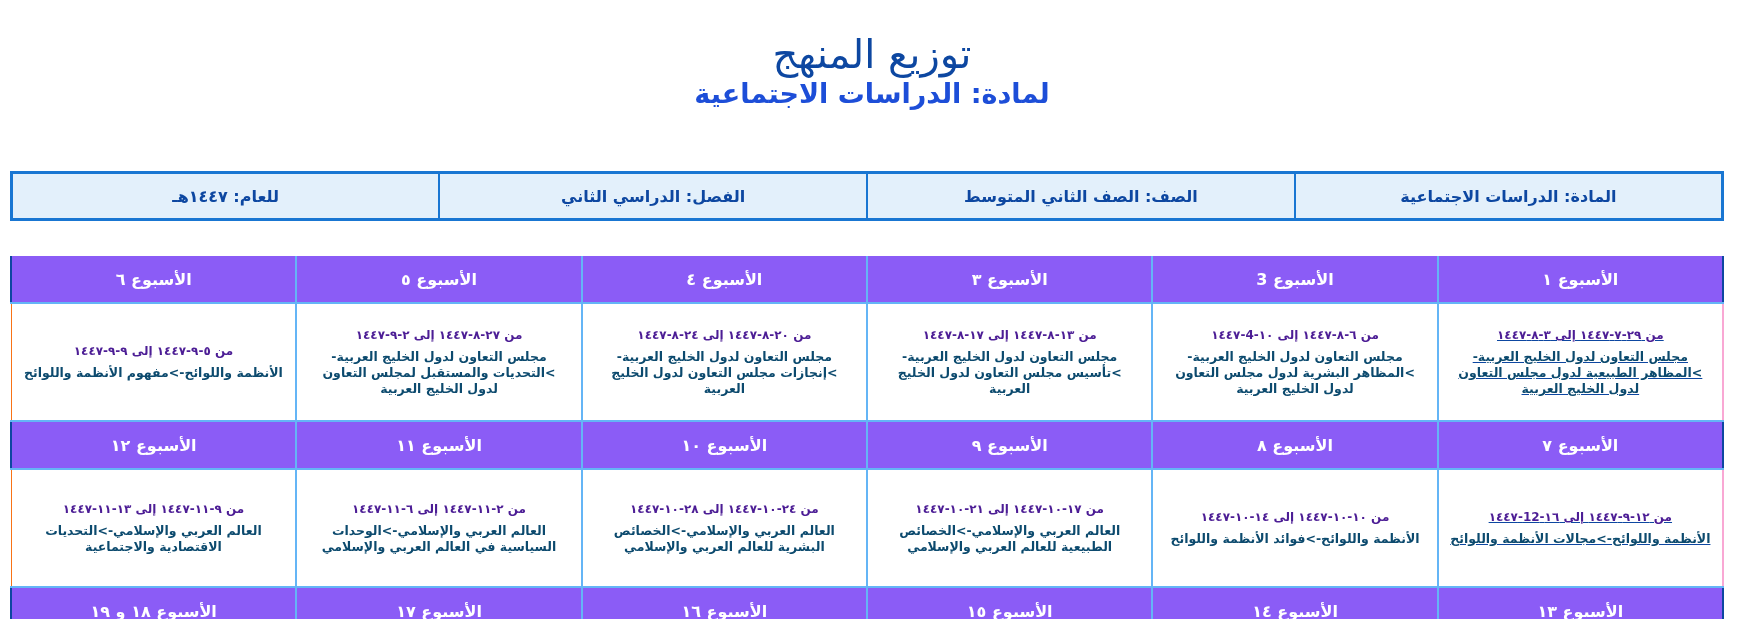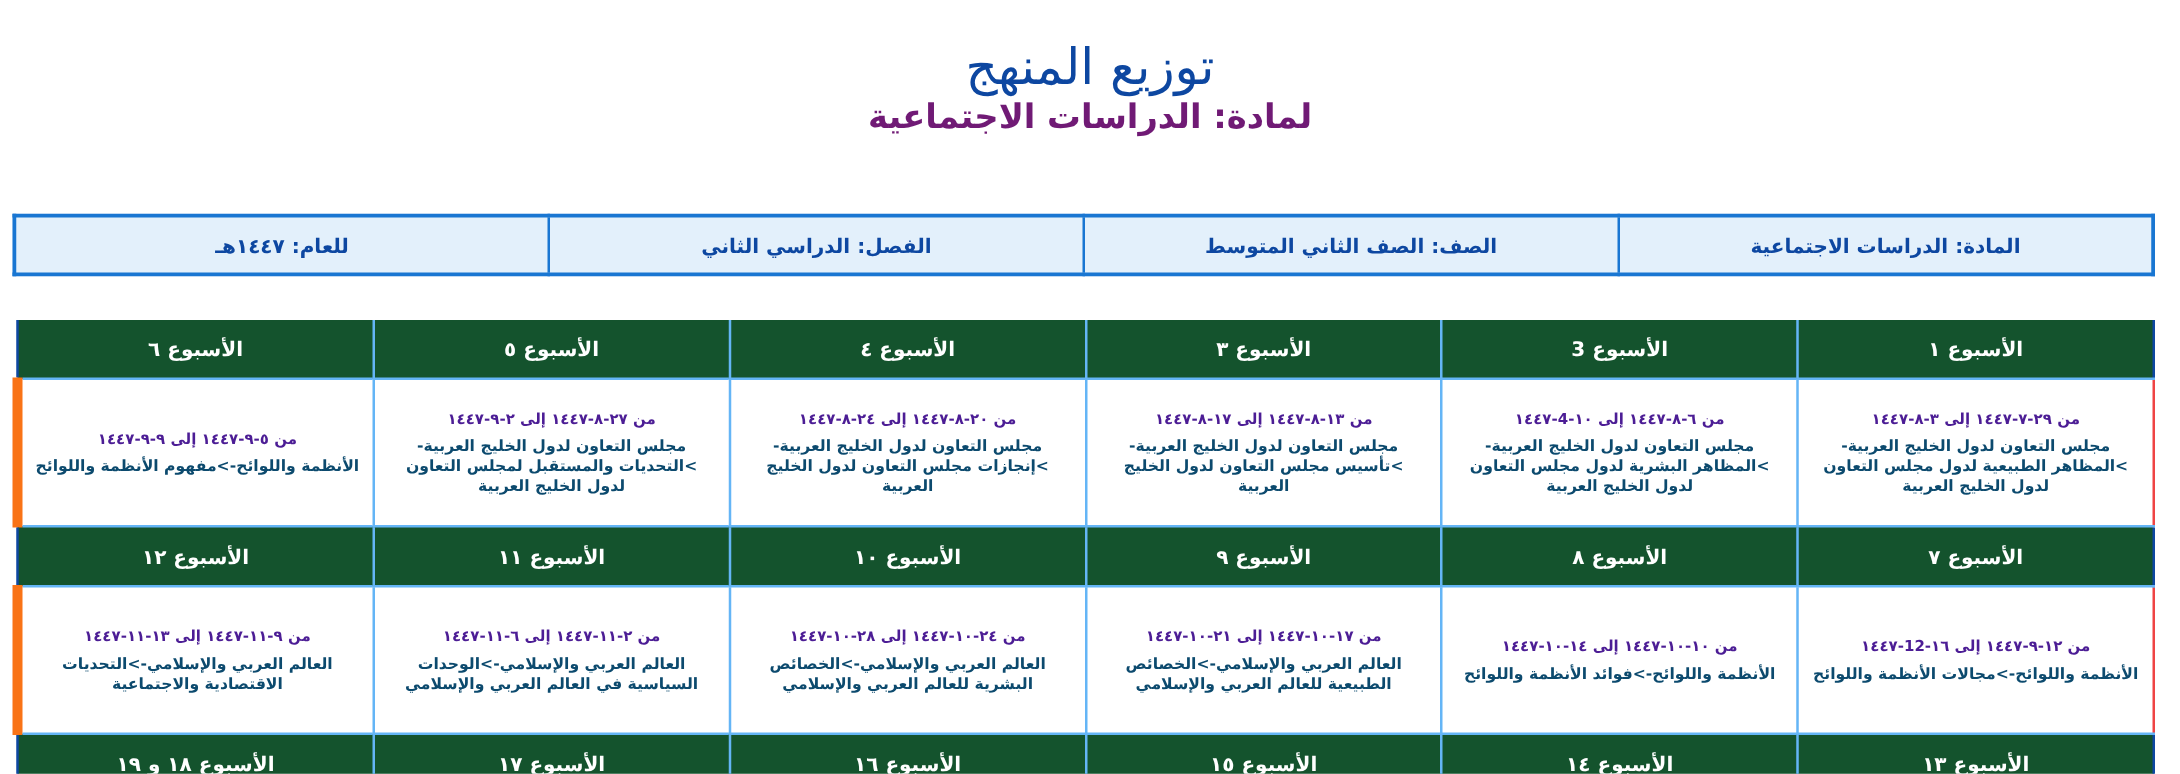--- a/index.html
+++ b/index.html
@@ -27,21 +27,21 @@
       font-weight: normal;
       font-size: 40px;
       line-height: 52px;
       color: #0D47A1;
       margin: 0;
     }
     .sub-title {
       font-family: "DejaVu Sans", sans-serif;
       font-size: 27px;
       line-height: 36px;
-      color: #701a75;
+      color: #1d4ed8;
       margin: 0;
       margin-top: -4px;
     }
     .info-table {
       position: absolute;
       top: 171px;
       left: 10px;
       width: 1714px;
       height: 50px;
       border-collapse: collapse;
@@ -60,21 +60,21 @@
     .plan-table {
       position: absolute;
       top: 256px;
       left: 10px;
       width: 1714px;
       border-collapse: collapse;
       table-layout: fixed;
       background: #ffffff;
     }
     .plan-table th {
-      background: #14532d;
+      background: #8b5cf6;
       color: #ffffff;
       font-weight: bold;
       font-size: 16px;
       height: 46px;
       border-left: 2px solid #64B5F6;
       border-right: 2px solid #64B5F6;
       border-bottom: 2px solid #64B5F6;
       padding: 0;
       text-align: center;
     }
@@ -92,24 +92,25 @@
       border: 2px solid #64B5F6;
       text-align: center;
       vertical-align: middle;
       padding: 4px 8px;
       color: #0D47A1;
       font-weight: bold;
       font-size: 12.5px;
       line-height: 16px;
     }
     .plan-table td:first-child {
-      border-right: 2px solid #ef4444;
+      border-right: 2px solid #f9a8d4;
+      text-decoration: underline;
     }
     .plan-table td:last-child {
-      border-left: 8px solid #f97316;
+      border-left: 1px solid #f97316;
     }
     .date-line {
       display: block;
       font-size: 12px;
       margin-bottom: 6px;
       color: #4c1d95;
     }
     .lesson-line {
       display: block;
       color: #0c4a6e;

